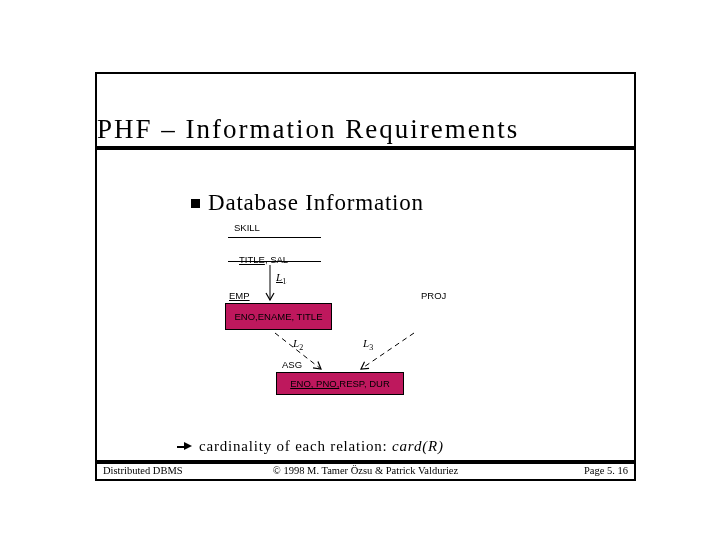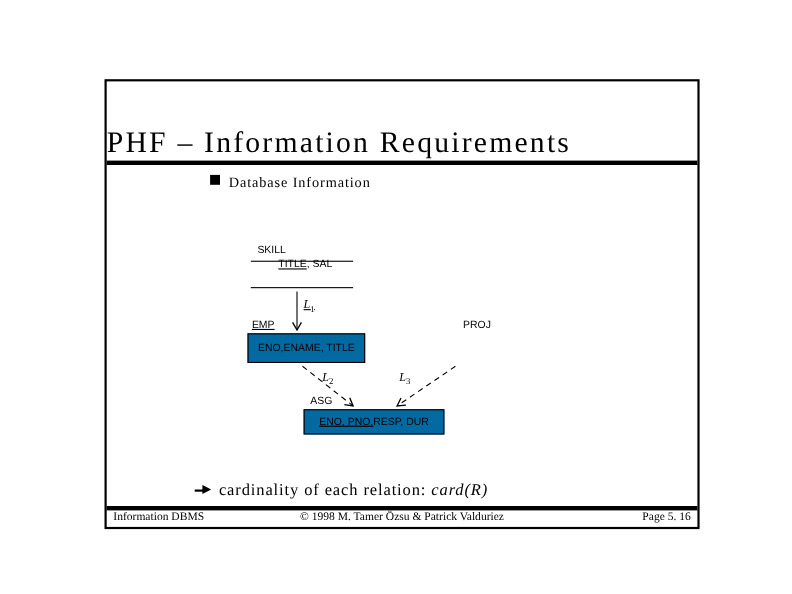--- a/index.html
+++ b/index.html
@@ -6,33 +6,33 @@
   .canvas{position:relative;width:720px;height:540px;background:#ffffff;overflow:hidden;
           font-family:"Liberation Serif",serif;color:#000;}
   .slide{position:absolute;left:95px;top:72px;width:541px;height:409px;
          border:2px solid #000;box-sizing:border-box;background:#fff;}
   .abs{position:absolute;}
 
   .title{left:0;top:40px;font-size:27px;letter-spacing:2px;white-space:nowrap;}
   .title-rule{left:0;top:72px;width:100%;height:4px;background:#000;}
 
   .bullet-row{white-space:nowrap;}
-  .b1{left:54px;top:84px;font-size:13px;letter-spacing:0.8px;padding-left:40px;}
+  .b1{left:54px;top:116px;font-size:23px;letter-spacing:0.8px;padding-left:40px;}
   .sq{display:inline-block;width:9px;height:9px;background:#000;margin-right:8px;vertical-align:2px;}
   .b2{left:80px;top:126px;font-size:14.5px;letter-spacing:0.8px;}
   .b3{left:80px;top:364px;font-size:15px;letter-spacing:0.8px;}
   .abullet{display:inline-block;position:relative;width:15px;height:9px;margin-right:7px;}
   .abullet .bar{position:absolute;left:0;top:3.5px;width:8px;height:2.5px;background:#000;}
   .abullet .tri{position:absolute;left:7px;top:0;width:0;height:0;
                 border-left:8px solid #000;border-top:4.5px solid transparent;border-bottom:4.5px solid transparent;}
 
   .dg{font-family:"Liberation Sans",sans-serif;font-size:9.5px;white-space:nowrap;}
   .rel-line{height:1px;background:#000;}
   .rbox{border:1px solid #000;box-sizing:border-box;display:flex;align-items:center;justify-content:center;
-        font-family:"Liberation Sans",sans-serif;font-size:9.5px;white-space:nowrap;background:#0369a1;}
+        font-family:"Liberation Sans",sans-serif;font-size:9.5px;white-space:nowrap;background:#be185d;}
   .keyu{text-decoration:underline;}
   .lnk{font-size:11px;font-family:"Liberation Serif",serif;font-style:italic;}
   .lnk sub{font-size:8px;font-style:normal;}
 
   .footer-rule{left:0;top:386px;width:100%;height:4px;background:#000;}
   .footer{left:0;top:391px;width:100%;height:14px;font-size:10.5px;}
   .f-left{position:absolute;left:6px;top:0;}
   .f-center{position:absolute;left:0;width:100%;top:0;text-align:center;}
   .f-right{position:absolute;right:6px;top:0;}
 
@@ -60,21 +60,21 @@
         </marker>
       </defs>
       <line x1="173" y1="191" x2="173" y2="226" stroke="#000" stroke-width="1" marker-end="url(#vhead)"></line>
       <line x1="178" y1="259" x2="224" y2="295" stroke="#000" stroke-width="1" stroke-dasharray="5,4" marker-end="url(#vhead)"></line>
       <line x1="317" y1="259" x2="264" y2="295" stroke="#000" stroke-width="1" stroke-dasharray="5,4" marker-end="url(#vhead)"></line>
     </svg>
 
     <div class="abs dg" style="left:137px;top:148px;">SKILL</div>
     <div class="abs rel-line" style="left:131px;top:163px;width:93px;"></div>
 
-    <div class="abs dg" style="left:142px;top:161px;margin-left:14px;">
+    <div class="abs dg" style="left:142px;top:180px;">
       <span class="keyu">TITLE</span><span>, SAL</span>
     </div>
     <div class="abs rel-line" style="left:131px;top:187px;width:93px;"></div>
 
     <div class="abs lnk" style="left:179px;top:197px;text-decoration:underline;">
       <span class="ital">L</span><sub>1</sub>
     </div>
 
     <div class="abs dg" style="left:132px;top:216px;text-decoration:underline;">EMP</div>
     <div class="abs rbox" style="left:128px;top:229px;width:107px;height:27px;">
@@ -95,19 +95,19 @@
       <span class="abullet"><span class="bar"></span><span class="tri"></span></span><span>cardinality of each relation: </span><span class="ital">card(R)</span>
     </div>
 
     <div class="abs rbox" style="left:179px;top:298px;width:128px;height:23px;">
       <span class="keyu">ENO, PNO,</span>
         <span> RESP, DUR</span>
     </div>
 
     <div class="abs footer-rule"></div>
     <div class="abs footer">
-      <span class="f-left">Information DBMS</span>
+      <span class="f-left">Distributed DBMS</span>
       <span class="f-center">© 1998 M. Tamer Özsu &amp; Patrick Valduriez</span>
       <span class="f-right">Page 5. 16</span>
     </div>
 
   </div>
 </div>
 
 </body></html>

